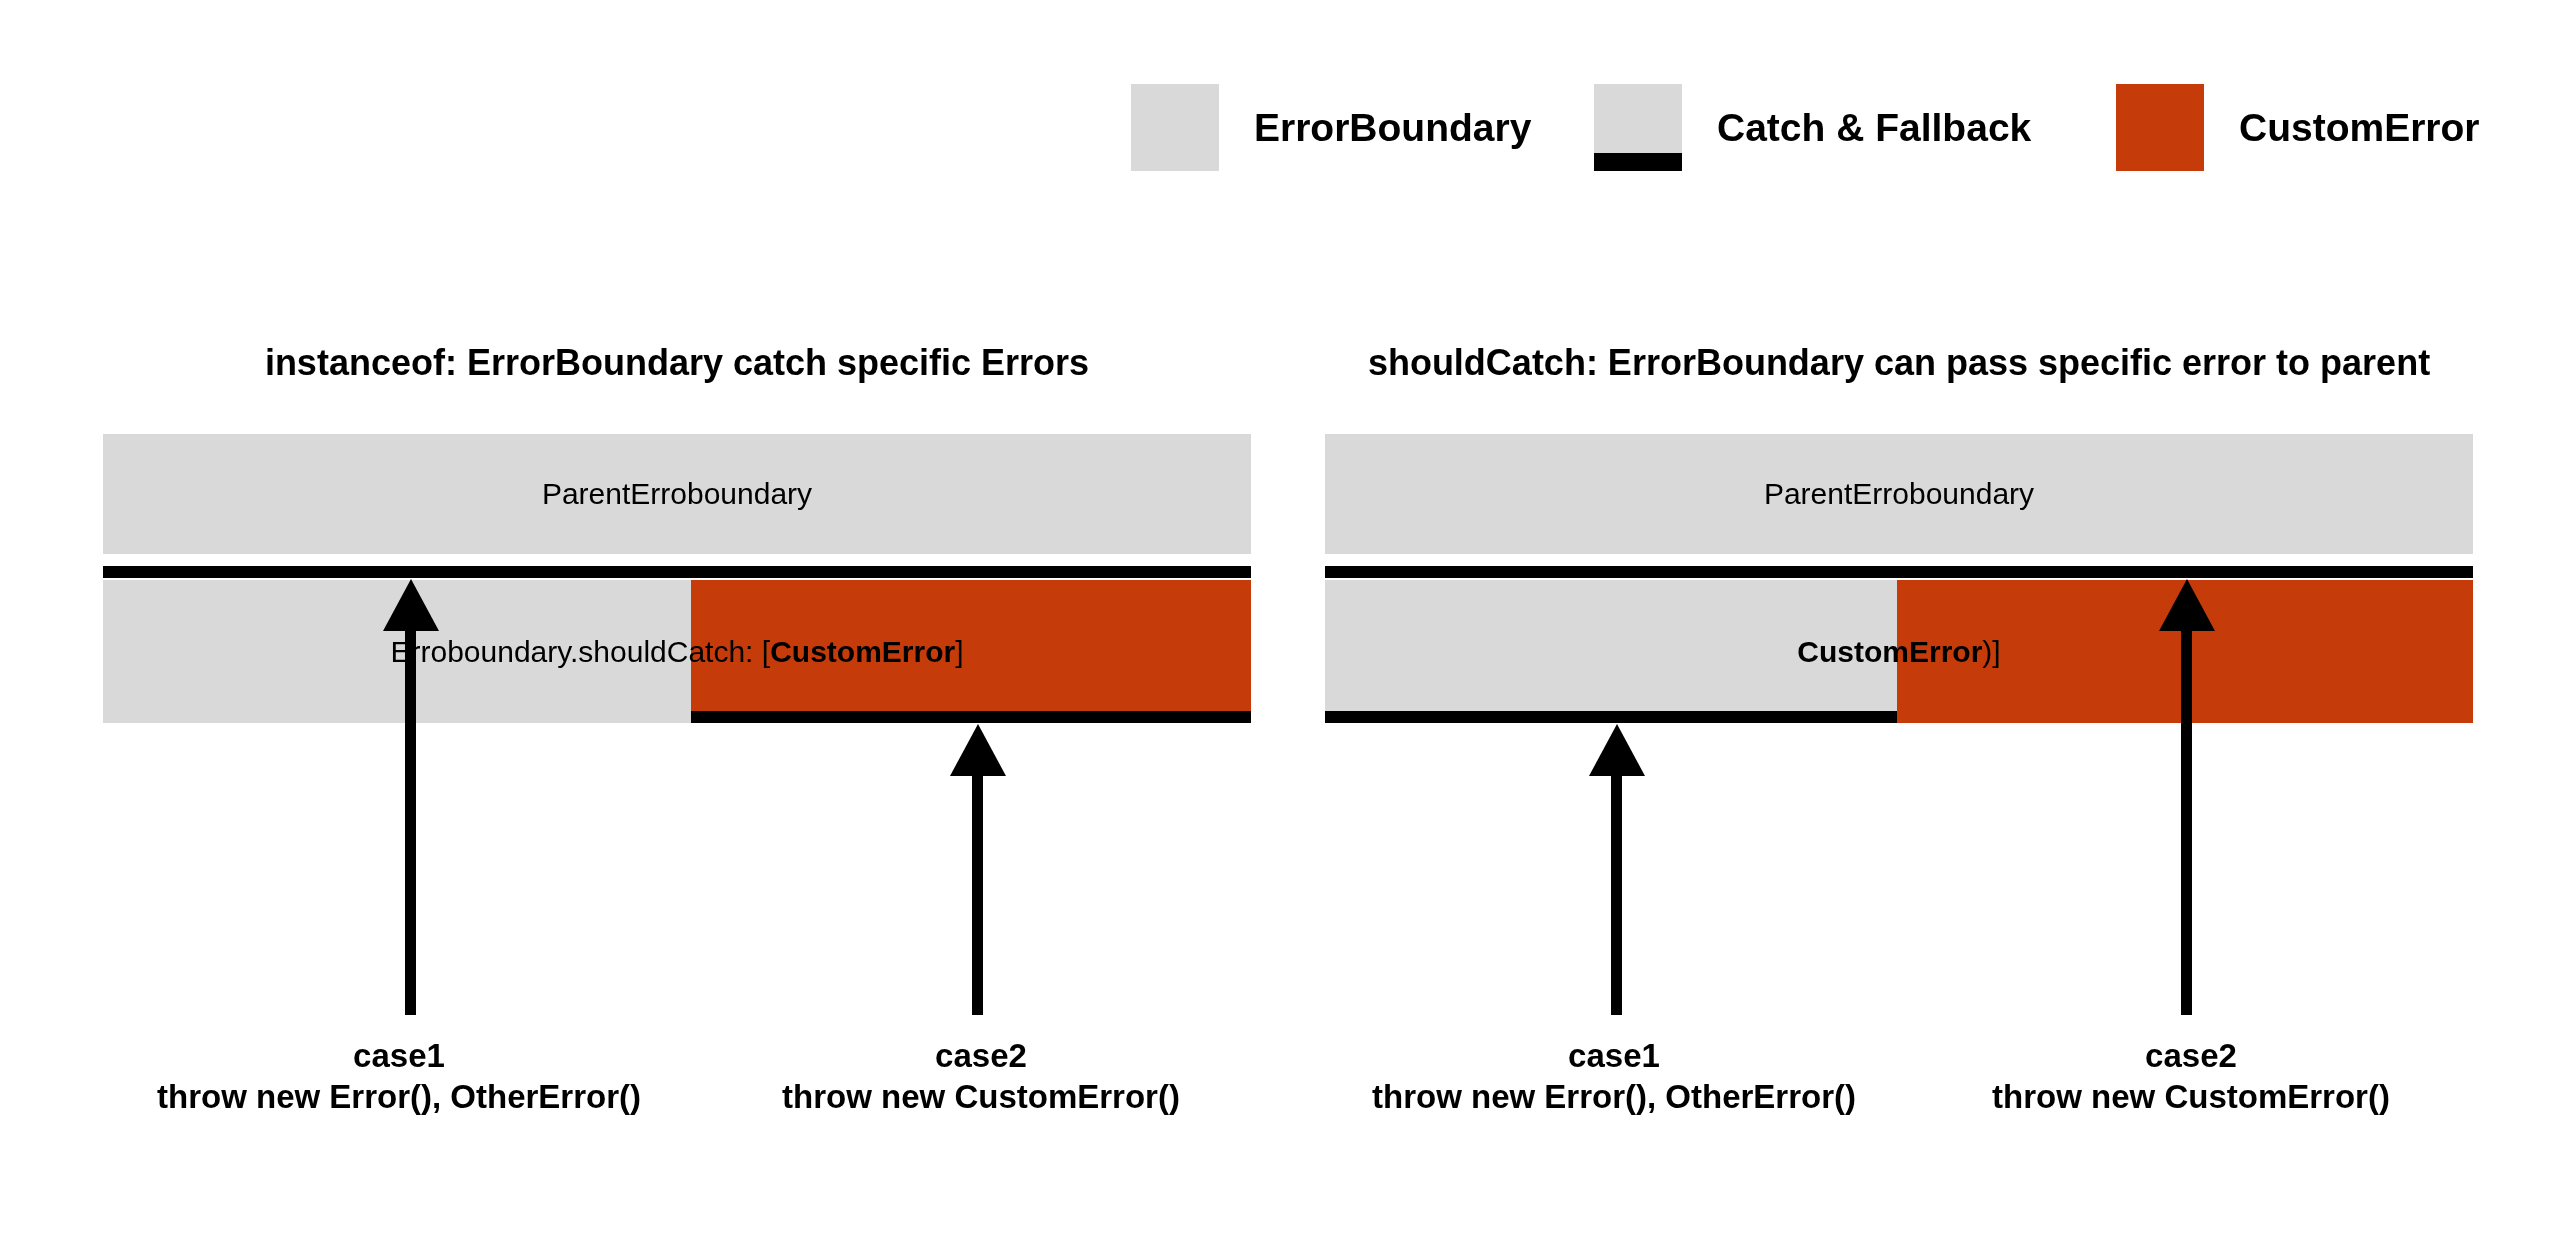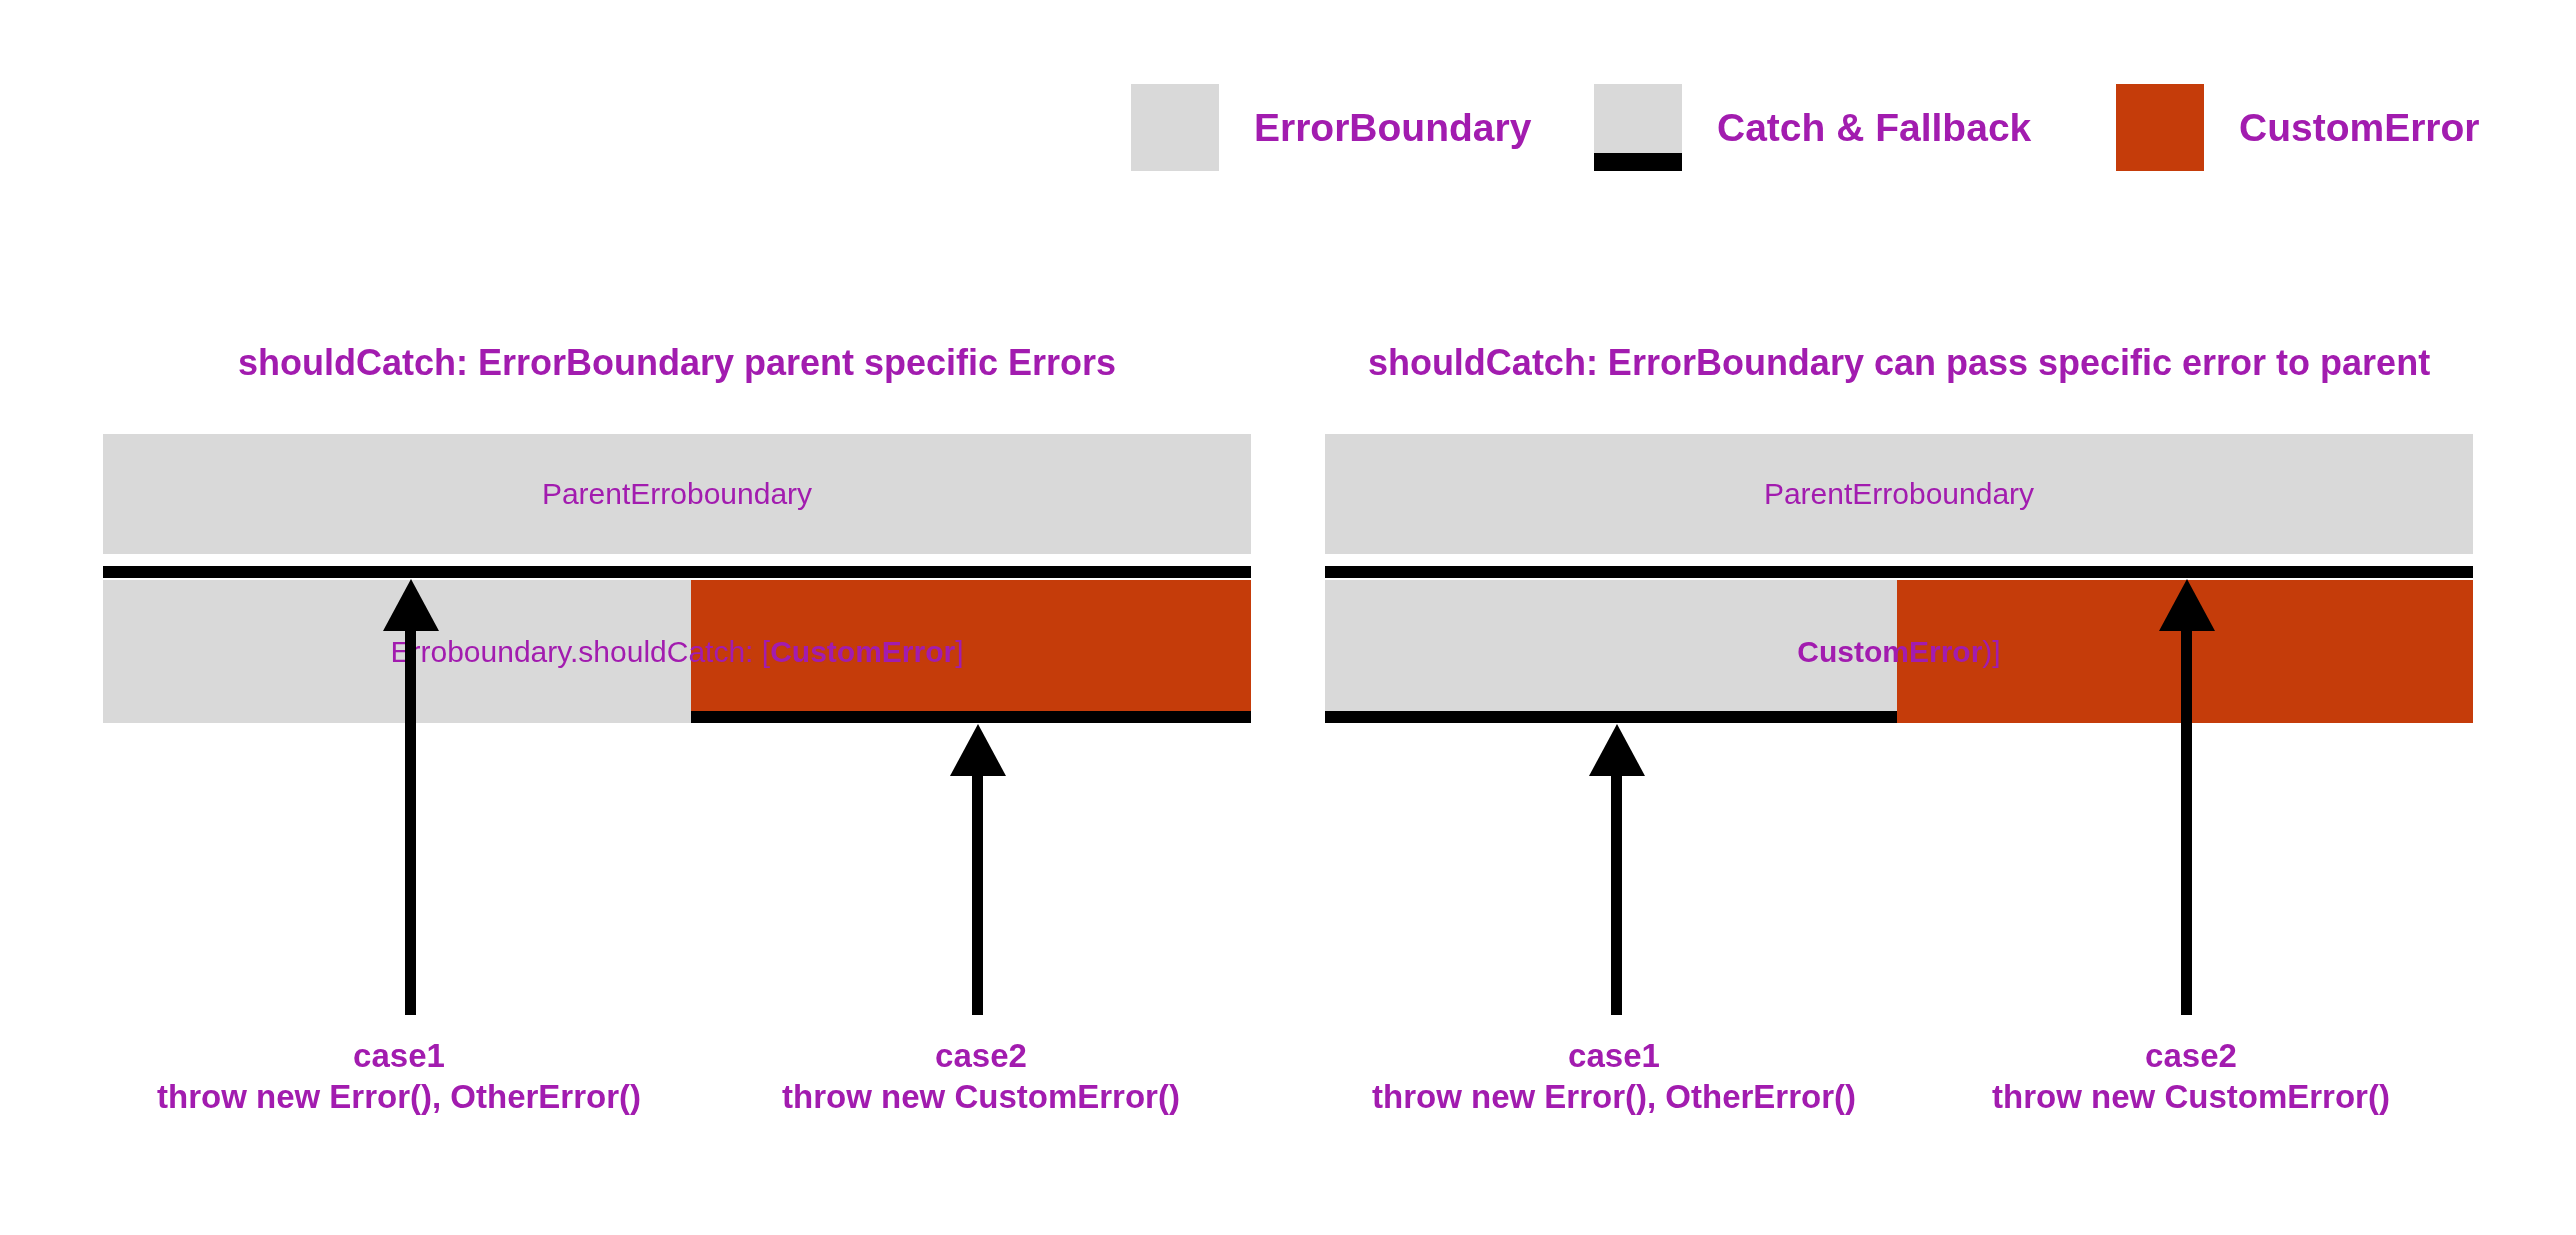--- a/index.html
+++ b/index.html
@@ -2,21 +2,21 @@
 <html style="--gray: #d9d9d9; --orange: #c53c0a; --black: #000000;font-size:12.6px"><head>
 <meta charset="utf-8">
 <style>
   html,body { margin:0; padding:0; background:#ffffff; }
   * { box-sizing:border-box; }
   .canvas {
     position:relative;
     width:2576px; height:1236px;
     background:#ffffff;
     font-family:"Liberation Sans", sans-serif;
-    color:#a21caf;
+    color:#000000;
     overflow:hidden;
   }
 
   
   .legend-item {
     position:absolute; top:84px; height:87px;
     display:flex; align-items:center; gap:35px;
   }
   .legend-item.l1 { left:1131px; }
   .legend-item.l2 { left:1594px; }
@@ -112,21 +112,21 @@
       <span class="swatch catch"></span>
       <span class="legend-label">Catch &amp; Fallback</span>
     </div>
     <div class="legend-item l3">
       <span class="swatch orange"></span>
       <span class="legend-label">CustomError</span>
     </div>
   </div>
 
   <div class="diagram left">
-    <div class="diagram-title">shouldCatch: ErrorBoundary parent specific Errors</div>
+    <div class="diagram-title">instanceof: ErrorBoundary catch specific Errors</div>
     <div class="parent-bar">
       <span>ParentErroboundary</span>
     </div>
     <div class="catch-line"></div>
     <div class="child-row">
       <div class="seg gray"></div>
       <div class="seg orange catch-bottom"></div>
       <div class="child-label">
         <span>Erroboundary.shouldCatch: [</span>
           <b>CustomError</b>

